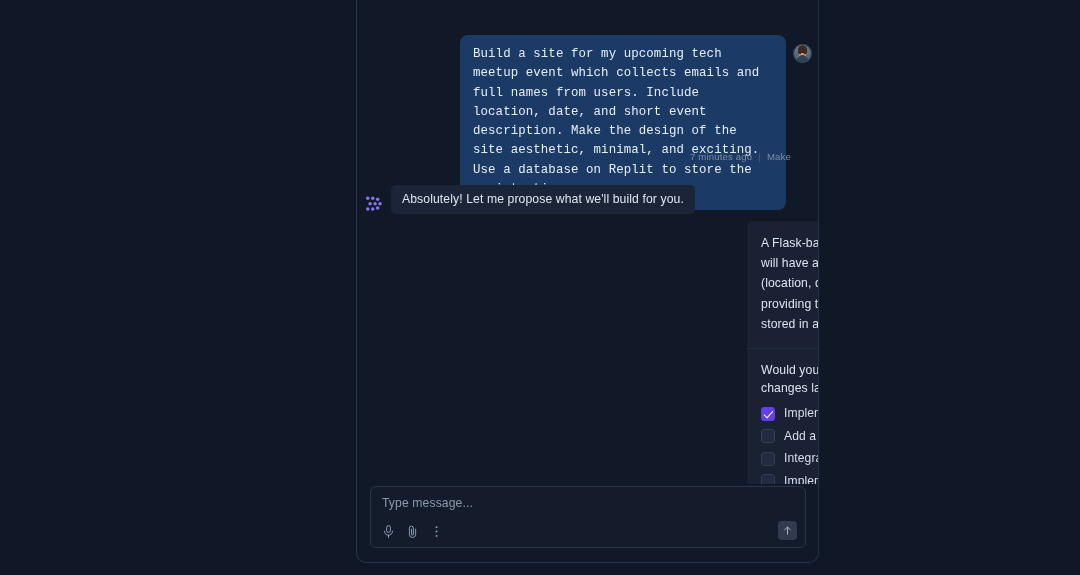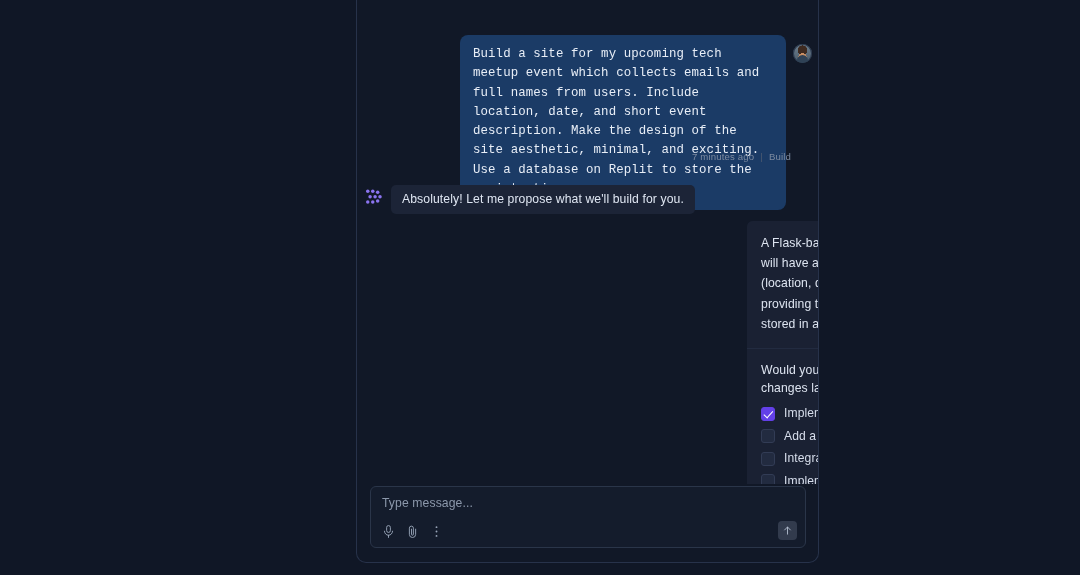--- a/index.html
+++ b/index.html
@@ -110,21 +110,21 @@
     gap: 6px;
   }
   .meta-sep { color: #4d5b72; }
 
   
   .assistant-row {
     position: absolute;
     top: 186px;
     left: 7px;
     display: flex;
-    align-items: flex-start;
+    align-items: flex-end;
     gap: 7px;
   }
   .ai-logo {
     width: 20px;
     height: 20px;
     flex: none;
     margin-top: 2px;
     display: block;
   }
   .assistant-bubble {
@@ -278,21 +278,21 @@
     <div class="messages">
 
       <div class="user-row">
         <div class="user-bubble">Build a site for my upcoming tech meetup event which collects emails and full names from users. Include location, date, and short event description. Make the design of the site aesthetic, minimal, and exciting. Use a database on Replit to store the registrations.</div>
         <div class="user-avatar"></div>
       </div>
 
       <div class="meta-row">
         <span>7 minutes ago</span>
         <span class="meta-sep">|</span>
-        <span>Build</span>
+        <span>Make</span>
       </div>
 
       <div class="assistant-row">
         <svg class="ai-logo" viewBox="0 0 24 24">
           <g fill="#8b74f0">
             <circle cx="4.5" cy="5" r="2.1"></circle>
             <circle cx="10.5" cy="5" r="2.1"></circle>
             <circle cx="16.4" cy="6.4" r="2.1"></circle>
             <circle cx="7.3" cy="11.6" r="2.1"></circle>
             <circle cx="13.3" cy="11.6" r="2.1"></circle>

